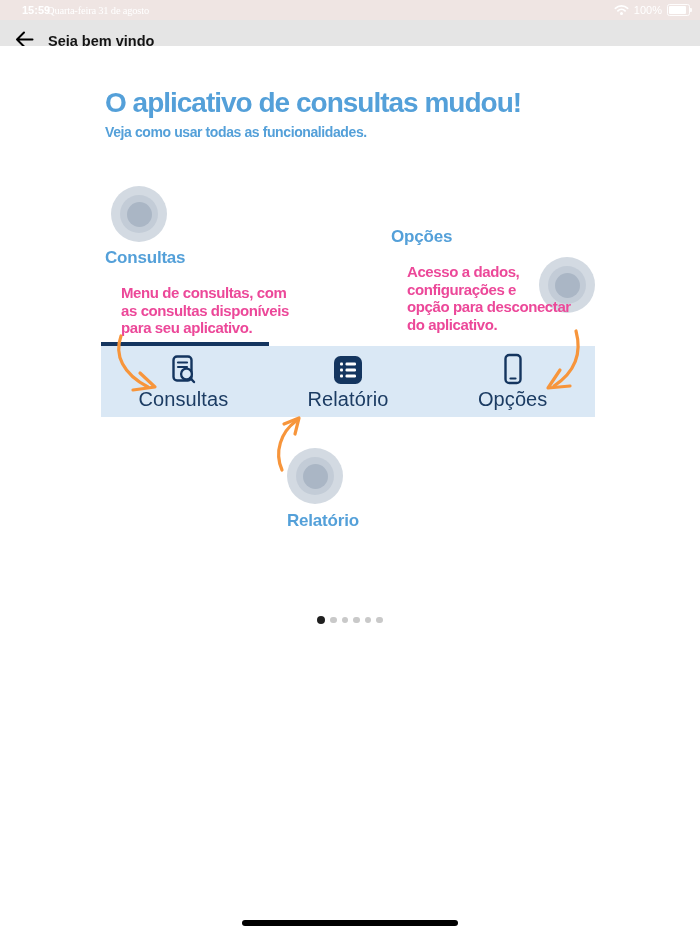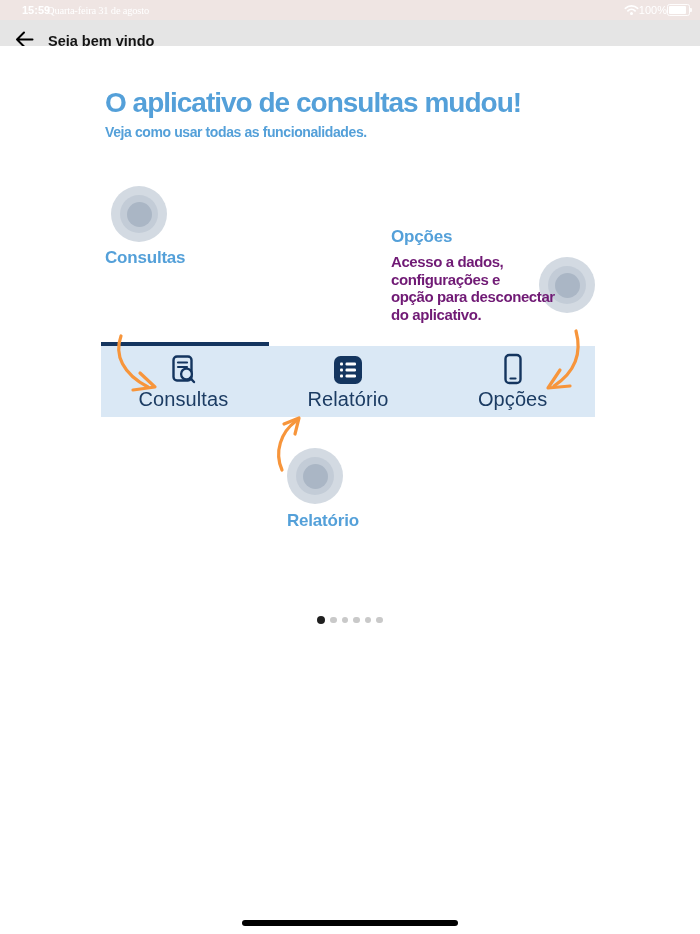--- a/index.html
+++ b/index.html
@@ -8,21 +8,21 @@
     background:#ffffff;overflow:hidden;
     font-family:"Liberation Sans", sans-serif;
   }
   
   .status-bar{
     position:absolute;top:0;left:0;width:700px;height:20px;
     background:#efe5e3;color:#ffffff;
   }
   .sb-time{position:absolute;left:22px;top:4px;font-size:11px;font-weight:700;}
   .sb-date{position:absolute;left:47px;top:4.5px;font-size:10.5px;font-weight:400;letter-spacing:-0.2px;font-family:Liberation Serif, serif;}
-  .sb-right{position:absolute;right:10px;top:0;height:20px;display:flex;align-items:center;}
+  .sb-right{position:absolute;right:10px;top:0;height:20px;display:flex;align-items:center;gap:5px;}
   .sb-batt-pct{font-size:11px;font-weight:400;}
   .battery{position:relative;width:21px;height:10px;border:1px solid rgba(255,255,255,.9);border-radius:2.5px;}
   .battery .fill{position:absolute;left:1px;top:1px;bottom:1px;width:17px;background:#ffffff;border-radius:1px;}
   .battery .nub{position:absolute;right:-3px;top:2.5px;width:2px;height:4px;background:rgba(255,255,255,.9);border-radius:0 1px 1px 0;}
   
   .nav-bar{
     position:absolute;top:20px;left:0;width:700px;height:42px;
     background:#e5e5e5;box-shadow:0 1px 0 #d9d3d2, 0 2px 3px rgba(0,0,0,.06);
   }
   .back-btn{position:absolute;left:12px;top:10px;width:24px;height:22px;display:flex;align-items:center;justify-content:center;cursor:pointer;background:none;border:none;padding:0;}
@@ -34,21 +34,21 @@
   
   .spot{position:absolute;width:56px;height:56px;border-radius:50%;background:#d3dae2;display:flex;align-items:center;justify-content:center;}
   .spot .mid{width:38px;height:38px;border-radius:50%;background:#c3ccd7;display:flex;align-items:center;justify-content:center;}
   .spot .inner{width:25px;height:25px;border-radius:50%;background:#aab6c5;}
   .spot-consultas{left:111px;top:140px;}
   .spot-opcoes{left:539px;top:211px;}
   .spot-relatorio{left:287px;top:402px;}
   
   .section{position:absolute;}
   .section-heading{font-size:17px;font-weight:700;color:#54a0d9;letter-spacing:-0.2px;margin:0 0 6px 0;}
-  .section-body{font-size:15px;font-weight:700;color:#701a75;line-height:17.5px;letter-spacing:-0.4px;white-space:pre-line;margin:0;}
+  .section-body{font-size:15px;font-weight:700;color:#ec4899;line-height:17.5px;letter-spacing:-0.4px;white-space:pre-line;margin:16px;}
   .section-consultas{left:105px;top:202px;}
   .section-opcoes{left:391px;top:181px;}
   .section-relatorio{left:287px;top:465px;}
   
   .tabbar{
     position:absolute;left:101px;top:300px;width:494px;height:71px;
     background:#dae8f5;display:flex;
   }
   .tab-indicator{position:absolute;left:0;top:-4px;width:168px;height:4px;background:#14355f;}
   .tab{flex:1;display:flex;flex-direction:column;align-items:center;padding-top:7px;gap:2px;cursor:pointer;}
@@ -114,20 +114,23 @@
         </div>
       </div>
     <div class="spot spot-relatorio">
         <div class="mid">
           <div class="inner"></div>
         </div>
       </div>
 
     <div class="section section-consultas">
       <p class="section-heading">Consultas</p>
+      <p class="section-body">Menu de consultas, com
+as consultas disponíveis
+para seu aplicativo.</p>
     </div>
 
     <div class="section section-opcoes">
       <p class="section-heading">Opções</p>
       <p class="section-body">Acesso a dados,
 configurações e
 opção para desconectar
 do aplicativo.</p>
     </div>
 

